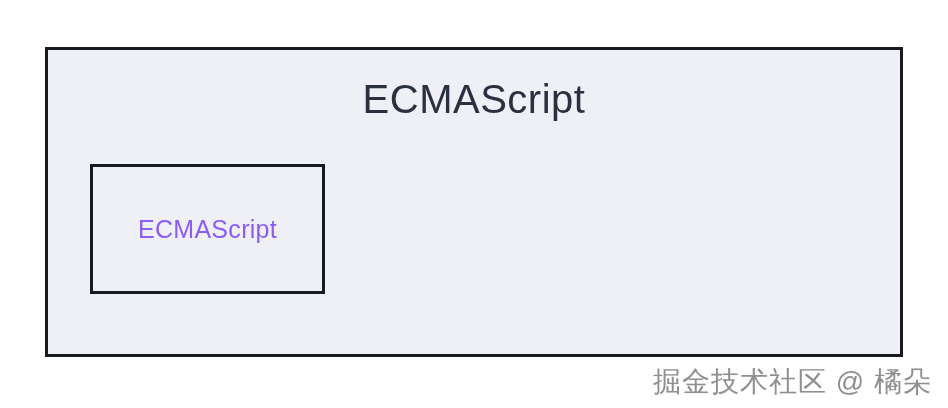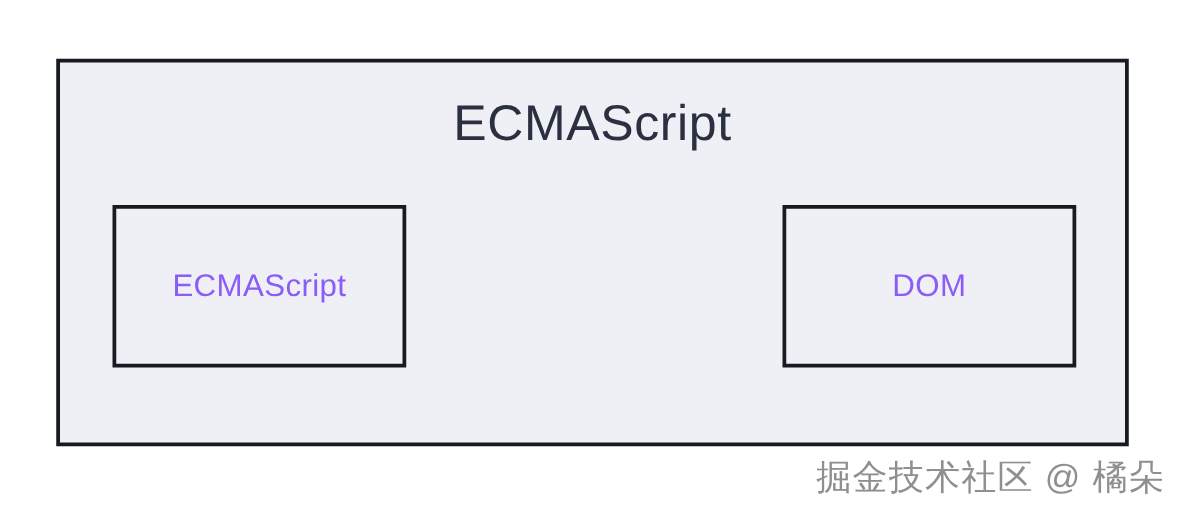--- a/index.html
+++ b/index.html
@@ -72,21 +72,18 @@
 
 <div class="canvas">
 
   <div class="panel">
     <h1 class="panel-title">ECMAScript</h1>
 
     <div class="boxes-row">
       <div class="sub-box">
         <span class="sub-box-label">ECMAScript</span>
       </div>
-      <div class="sub-box">
-        <span class="sub-box-label">DOM</span>
-      </div>
     </div>
   </div>
 
   <div class="watermark">掘金技术社区 @ 橘朵</div>
 
 </div>
 
 </body></html>

